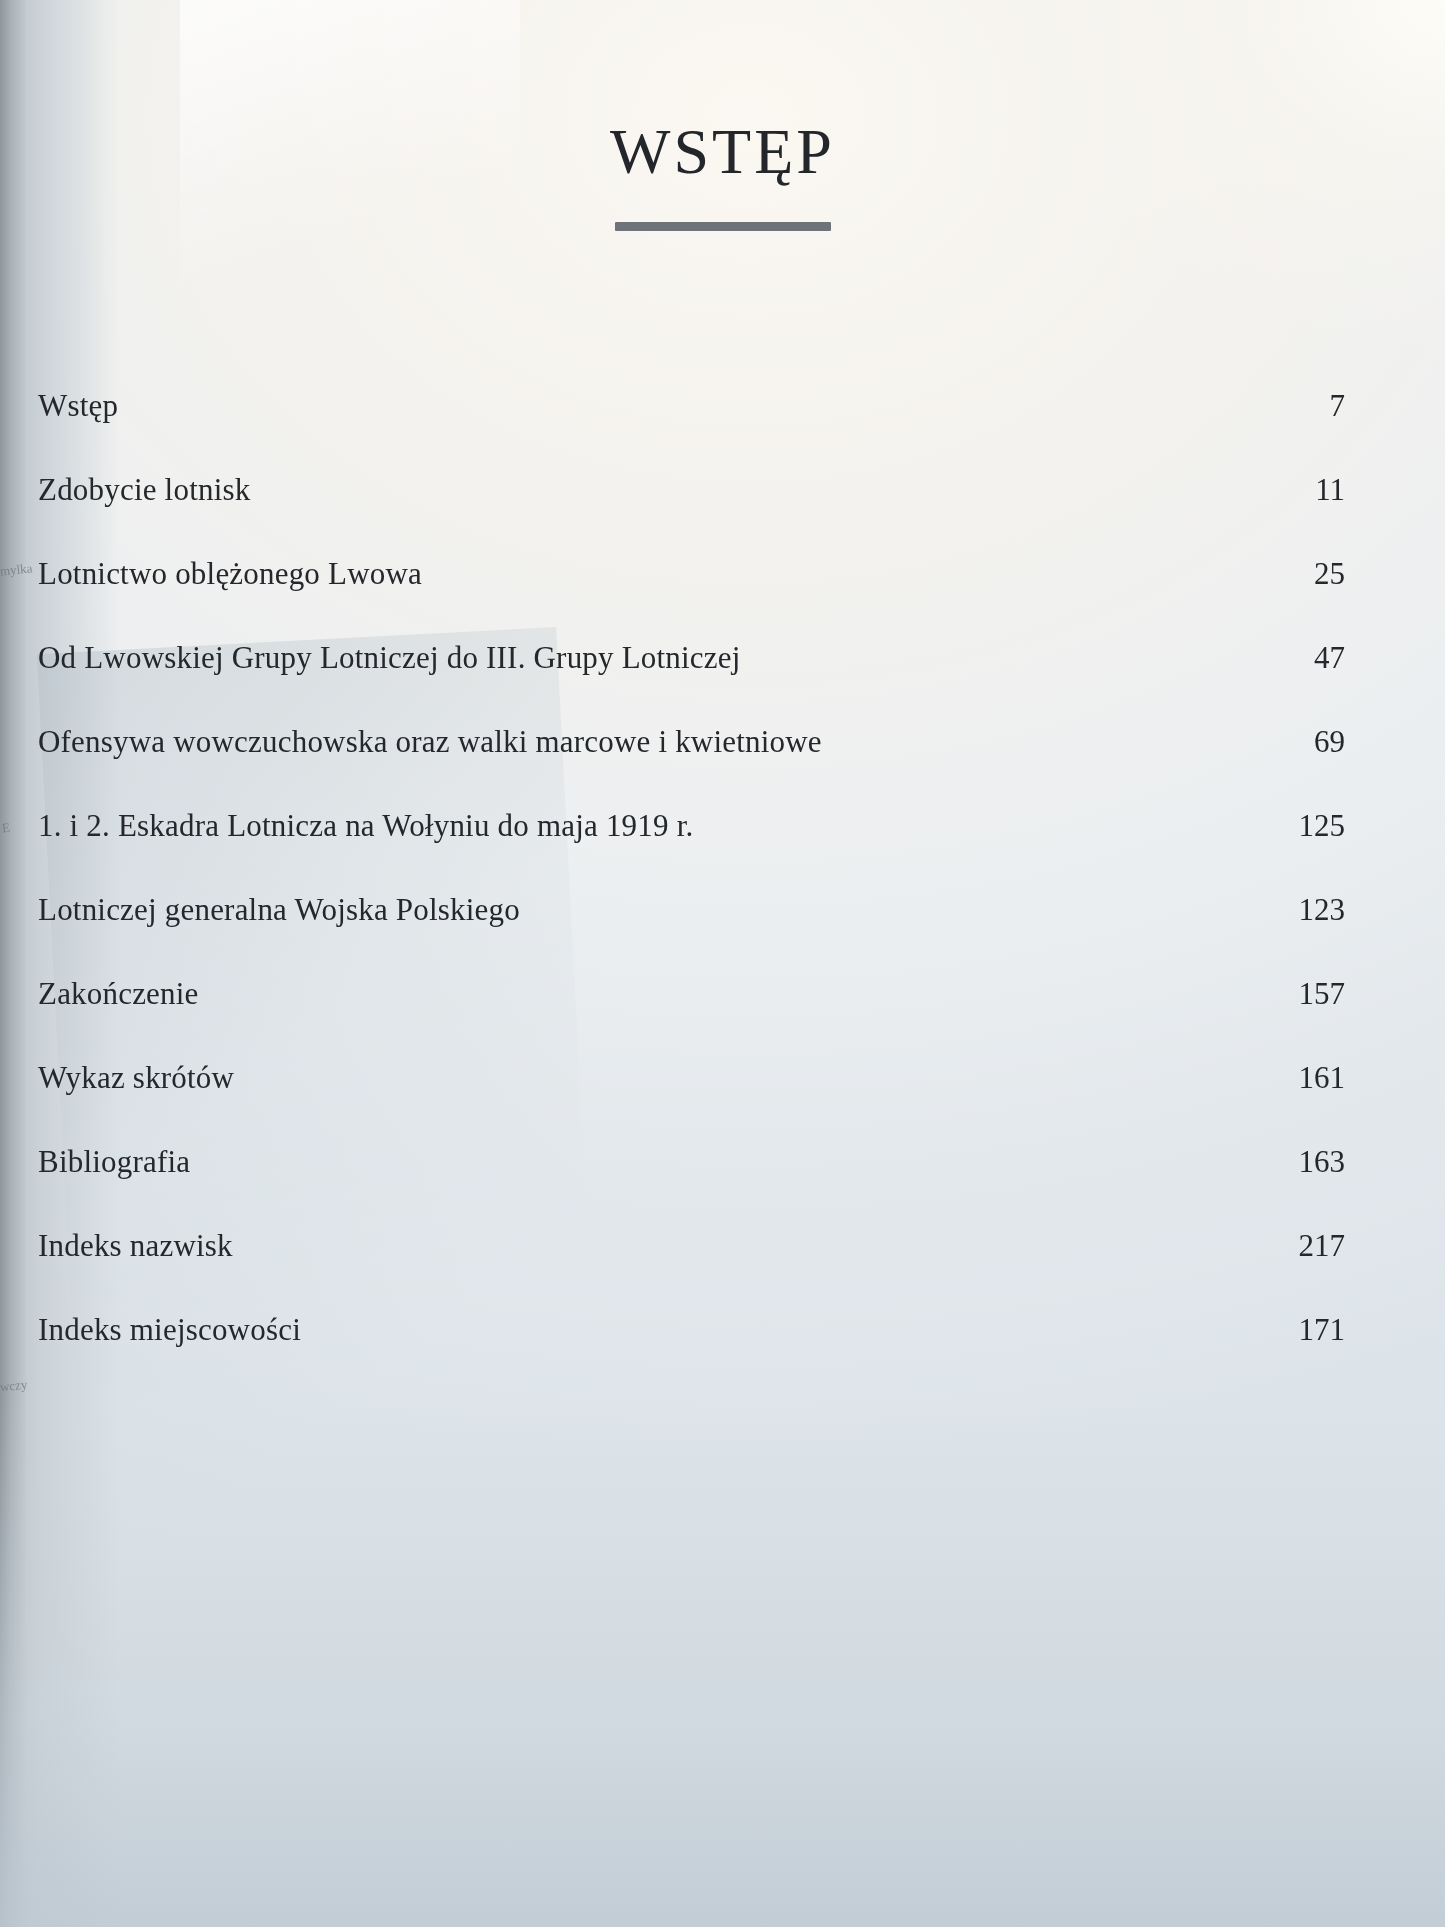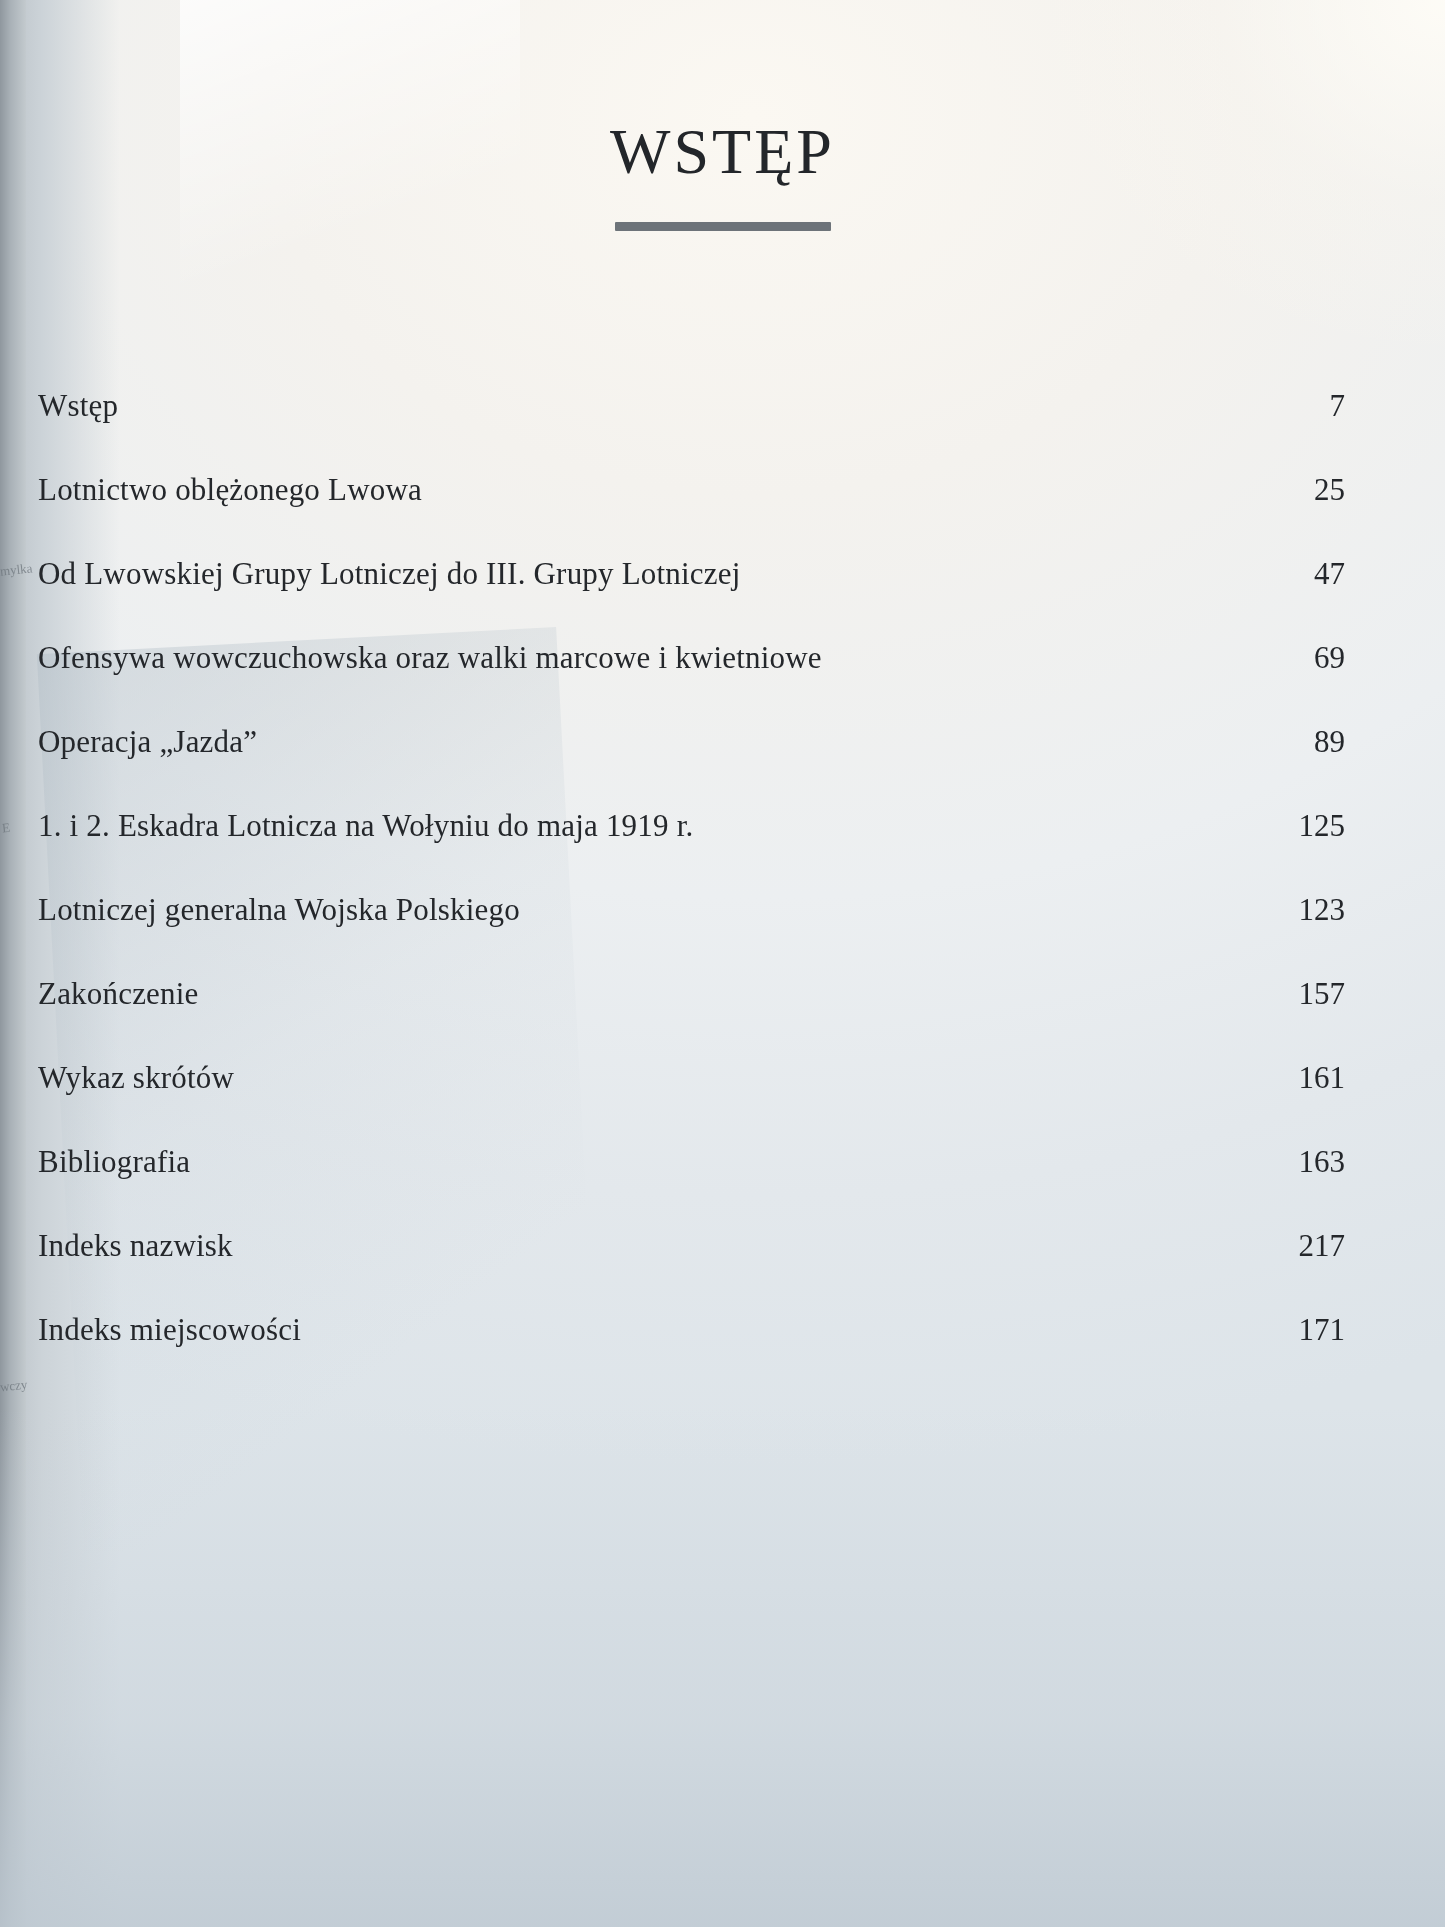--- a/index.html
+++ b/index.html
@@ -166,38 +166,38 @@
     <div class="title-rule"></div>
   </div>
 
   <div class="toc" id="toc">
       <div class="toc-row">
         <span class="toc-label">Wstęp</span>
         <span class="toc-leader"></span>
         <span class="toc-page">7</span>
       </div>
       <div class="toc-row">
+        <span class="toc-label">Zdobycie lotnisk</span>
+        <span class="toc-leader"></span>
+        <span class="toc-page">11</span>
+      </div>
+      <div class="toc-row">
         <span class="toc-label">Lotnictwo oblężonego Lwowa</span>
         <span class="toc-leader"></span>
         <span class="toc-page">25</span>
       </div>
       <div class="toc-row">
         <span class="toc-label">Od Lwowskiej Grupy Lotniczej do III. Grupy Lotniczej</span>
         <span class="toc-leader"></span>
         <span class="toc-page">47</span>
       </div>
       <div class="toc-row">
         <span class="toc-label">Ofensywa wowczuchowska oraz walki marcowe i kwietniowe</span>
         <span class="toc-leader"></span>
         <span class="toc-page">69</span>
-      </div>
-      <div class="toc-row">
-        <span class="toc-label">Operacja „Jazda”</span>
-        <span class="toc-leader"></span>
-        <span class="toc-page">89</span>
       </div>
       <div class="toc-row">
         <span class="toc-label">1. i 2. Eskadra Lotnicza na Wołyniu do maja 1919 r.</span>
         <span class="toc-leader"></span>
         <span class="toc-page">125</span>
       </div>
       <div class="toc-row">
         <span class="toc-label">Lotniczej generalna Wojska Polskiego</span>
         <span class="toc-leader"></span>
         <span class="toc-page">123</span>

